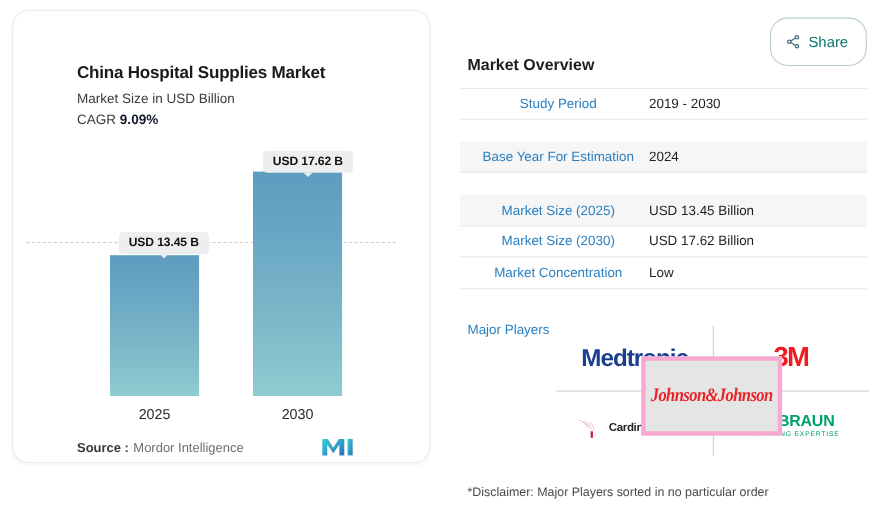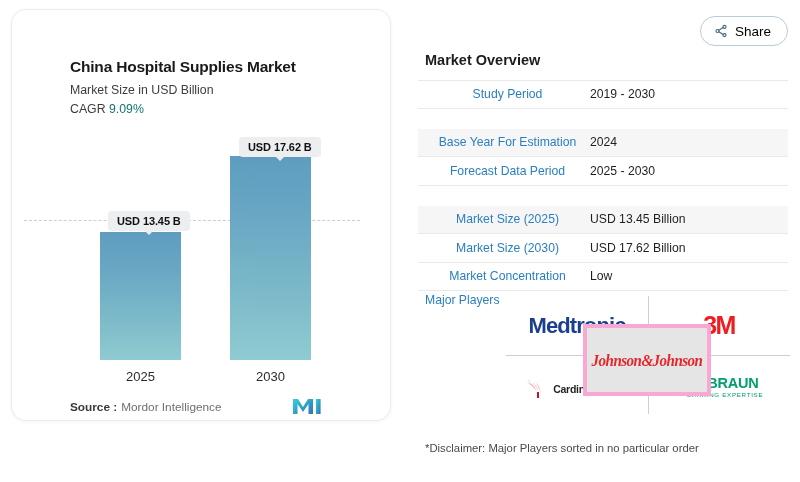--- a/index.html
+++ b/index.html
@@ -51,21 +51,21 @@
     white-space: nowrap;
   }
   .cagr-line {
     position: absolute;
     left: 58px;
     top: 92px;
     font-size: 12.3px;
     color: #3c3c3c;
     white-space: nowrap;
   }
-  .cagr-value { color: #0f766e; }
+  .cagr-value { color: #0f172a; font-weight: bold; }
 
   
   .plot {
     position: absolute;
     left: 0;
     top: 0;
     width: 378px;
     height: 410px;
   }
 
@@ -147,29 +147,29 @@
     top: 388px;
     width: 32px;
     height: 17px;
   }
 
   
   .share-btn {
     position: absolute;
     right: 12px;
     top: 16px;
-    height: 30px;
+    height: 44px;
     padding: 0 16px 0 13px;
     display: flex;
     align-items: center;
     gap: 7px;
     border: 1.4px solid #b9cbd6;
     border-radius: 16px;
     background: #ffffff;
-    color: #000000;
+    color: #0f766e;
     font-size: 13.5px;
     cursor: pointer;
   }
 
   
   .overview-title {
     position: absolute;
     left: 425px;
     top: 52px;
     font-size: 14.5px;
@@ -389,24 +389,20 @@
 
   <div class="table">
     <div class="trow">
       <div class="tlabel">Study Period</div>
       <div class="tvalue">2019 - 2030</div>
     </div>
     <div class="trow alt">
       <div class="tlabel">Base Year For Estimation</div>
       <div class="tvalue">2024</div>
     </div>
-    <div class="trow">
-      <div class="tlabel">Forecast Data Period</div>
-      <div class="tvalue">2025 - 2030</div>
-    </div>
     <div class="trow alt">
       <div class="tlabel">Market Size (2025)</div>
       <div class="tvalue">USD 13.45 Billion</div>
     </div>
     <div class="trow">
       <div class="tlabel">Market Size (2030)</div>
       <div class="tvalue">USD 17.62 Billion</div>
     </div>
     <div class="trow">
       <div class="tlabel">Market Concentration</div>

